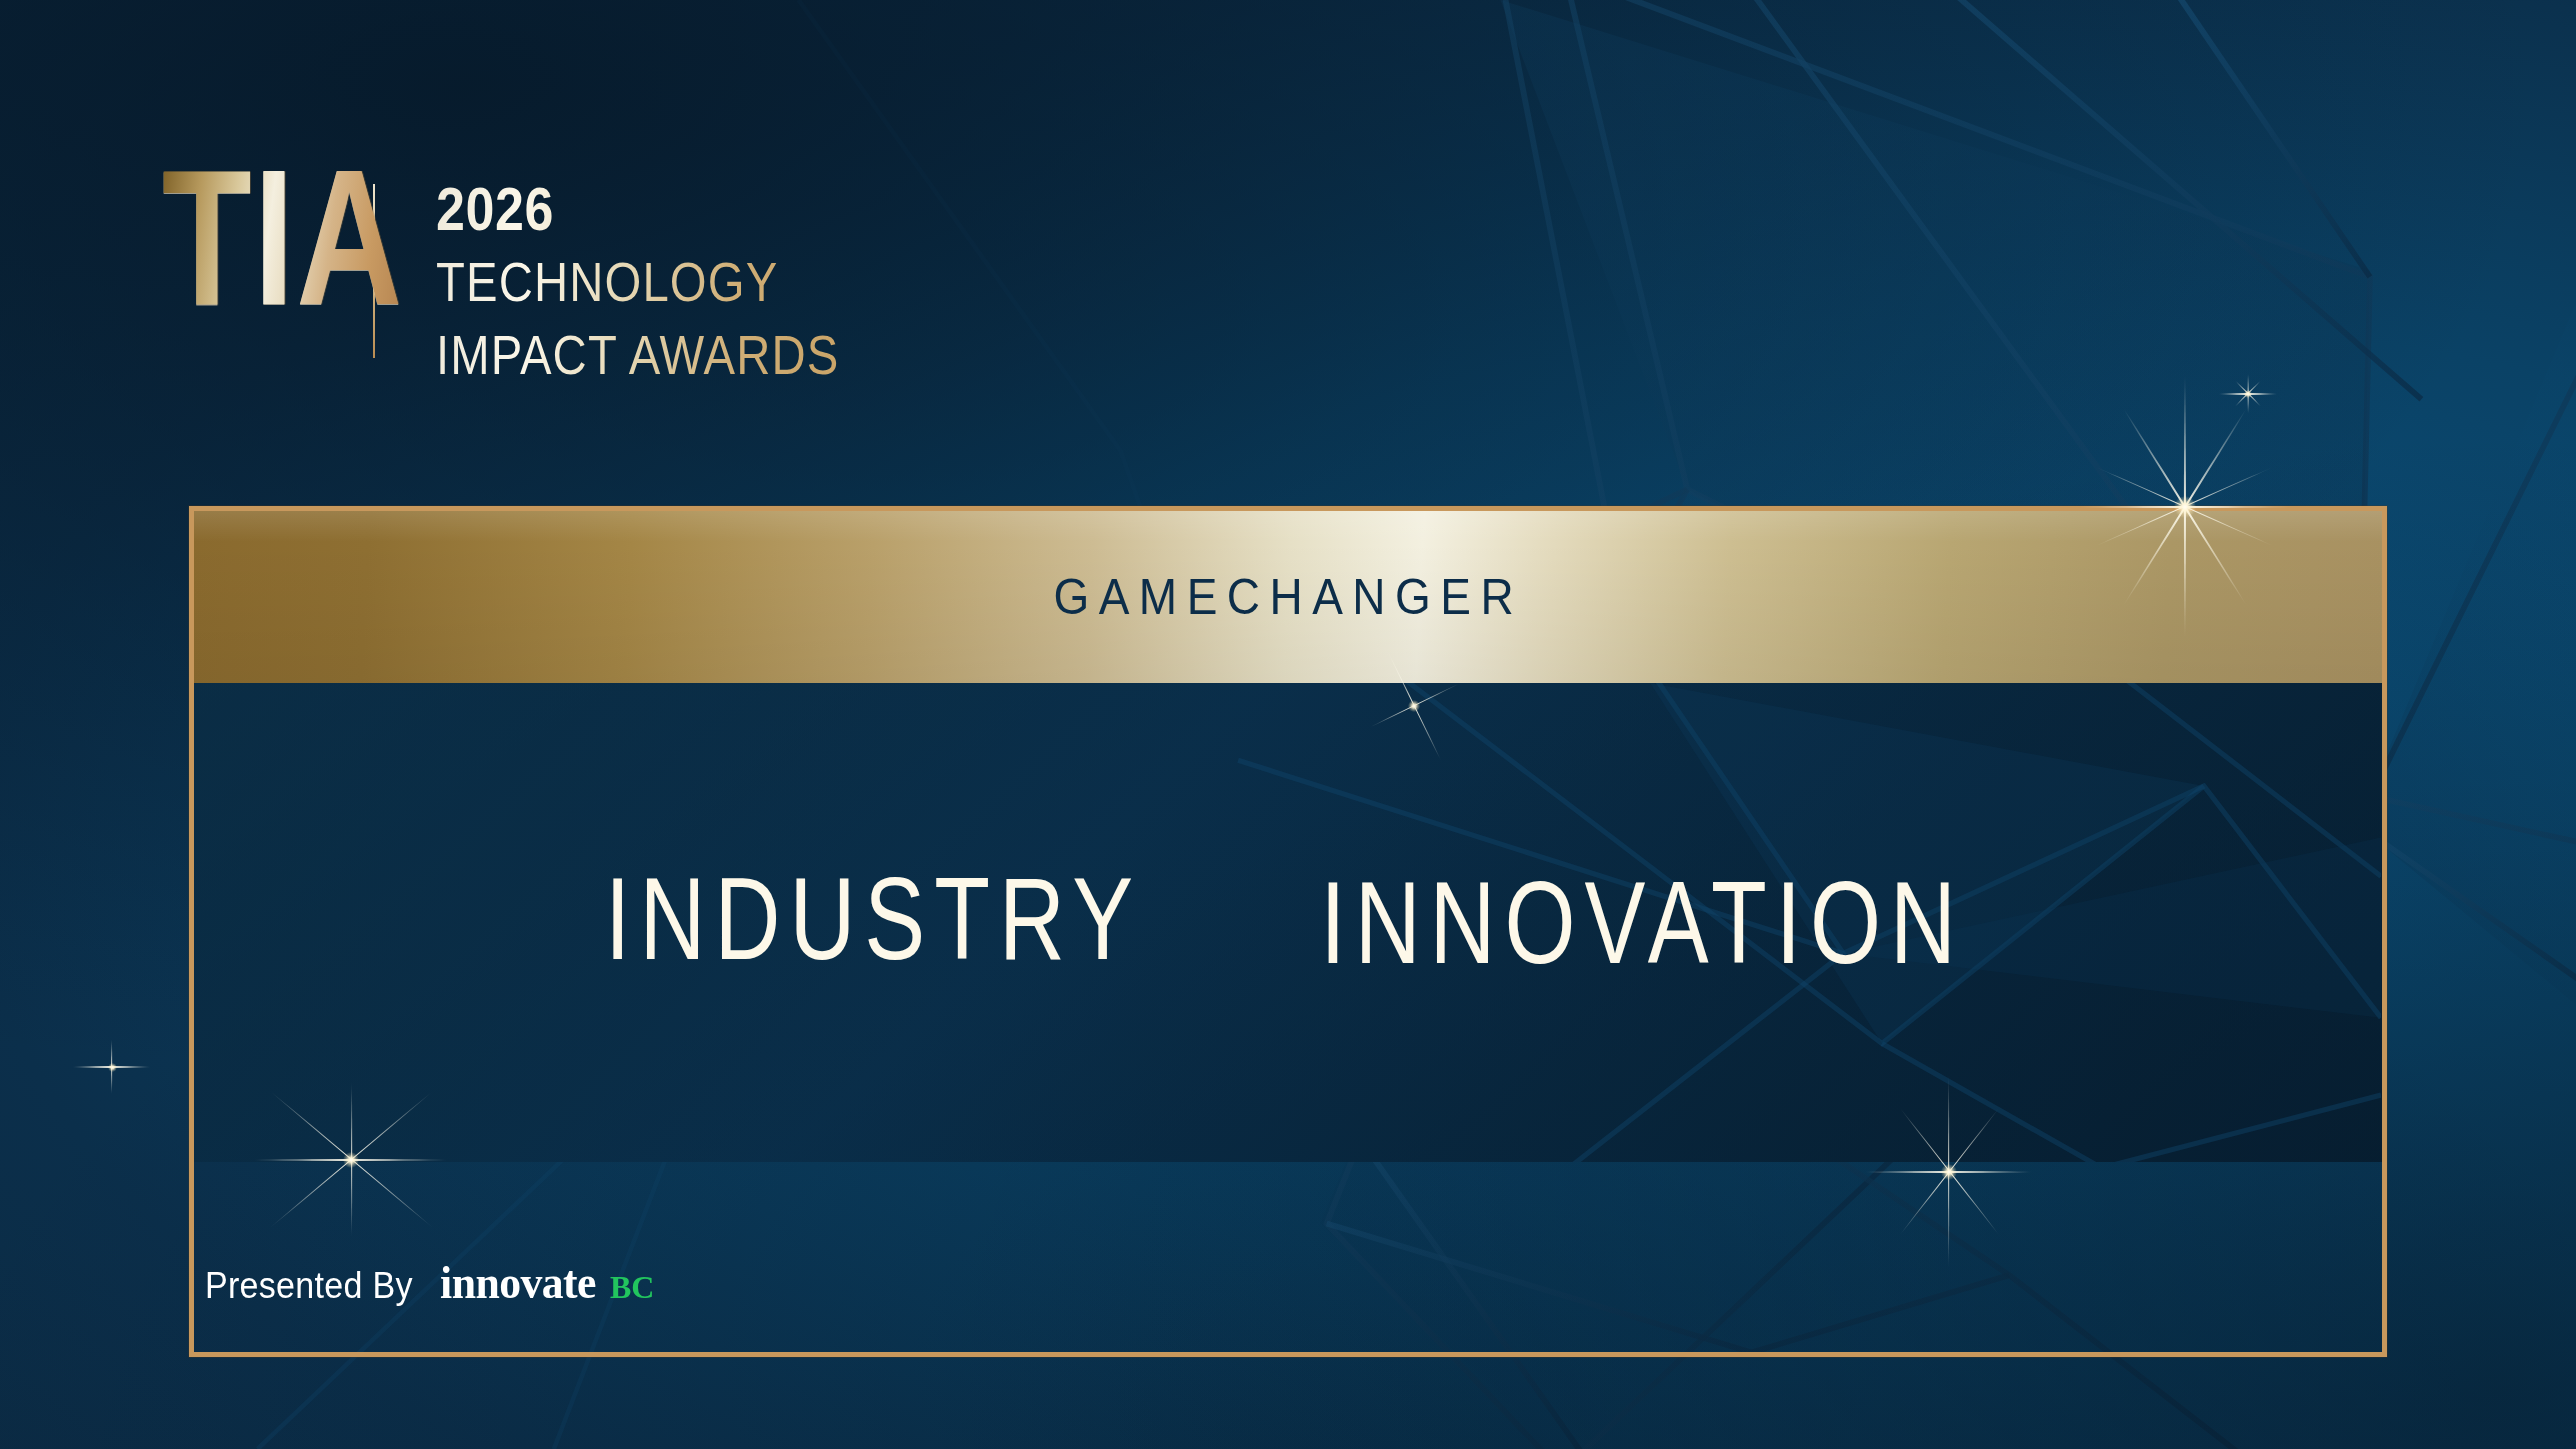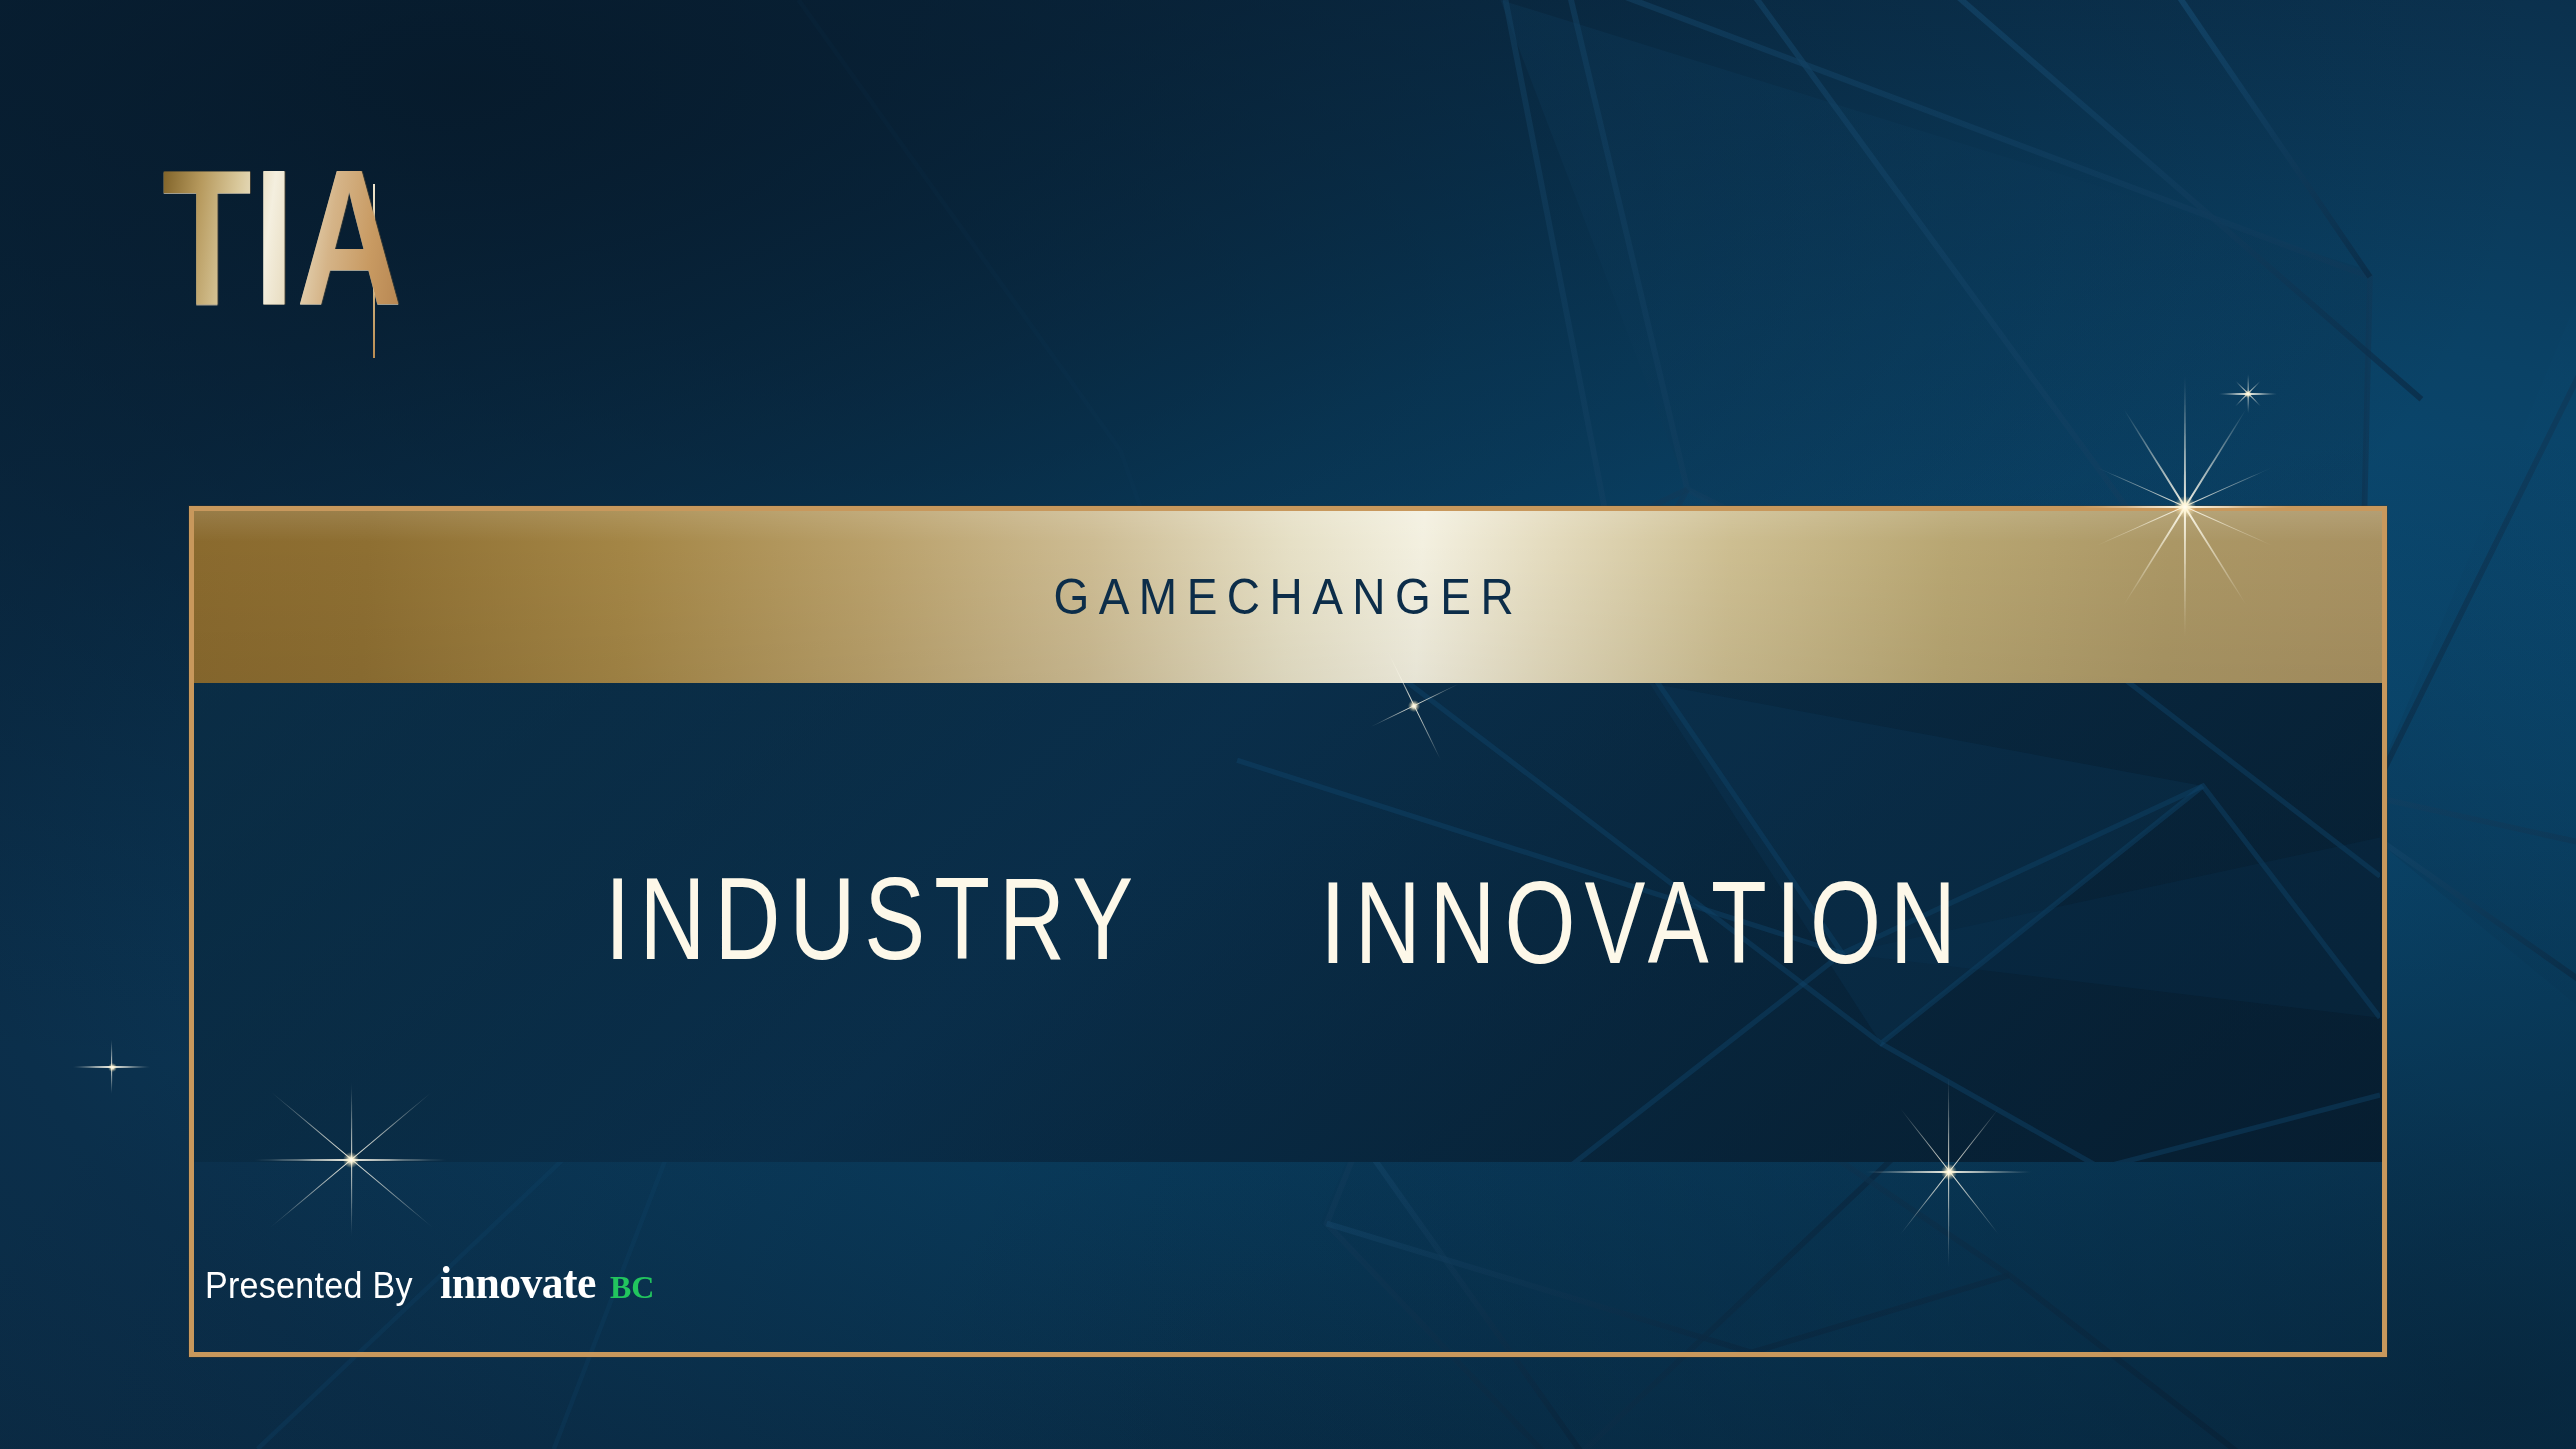--- a/index.html
+++ b/index.html
@@ -73,20 +73,21 @@
   }
   .ll-year{font-size:62px;font-weight:700;line-height:1;letter-spacing:0.6px;transform:scaleX(.84);}
   .ll-1{font-size:55px;font-weight:300;line-height:1;letter-spacing:1.3px;margin-top:15.5px;transform:scaleX(.86);}
   .ll-2{font-size:55px;font-weight:300;line-height:1;letter-spacing:1.3px;margin-top:18px;transform:scaleX(.86);}
 
   
   .card{
     position:absolute;left:189px;top:506px;width:2198px;height:851px;
     border:5.8px solid #c8985c;
     box-shadow:0 0 0 0.6px rgba(90,60,25,.4);
+    text-align:center;
   }
   .card-banner{
     height:172px;width:100%;
     background:linear-gradient(93deg,
       #8a6a2e 0%, #8e6f32 8%, #a48646 20%, #b9a06a 31%,
       #cdbc93 41%, #e6e0c6 50%, #f3f0e0 56%, #e3dabc 62%,
       #cdbe91 70%, #b8a672 80%, #ab9765 90%, #a89161 100%);
     display:flex;align-items:center;justify-content:center;
     position:relative;
   }
@@ -209,20 +210,25 @@
 
   <div class="spark" style="left:112px;top:1067px;">
     <i style="width:77px;height:1.3px;margin:-0.6px 0 0 -39px;"></i>
     <i style="width:55px;height:1.3px;margin:-0.6px 0 0 -28px;transform:rotate(90deg);"></i>
     <b style="width:9px;height:9px;margin:-4.5px 0 0 -4.5px;"></b>
   </div>
 
   <div class="logo">
     <div class="tia">TIA</div>
     <div class="logo-divider"></div>
+    <div class="logo-lines">
+      <div class="ll ll-year">2026</div>
+      <div class="ll ll-1">TECHNOLOGY</div>
+      <div class="ll ll-2">IMPACT AWARDS</div>
+    </div>
   </div>
 
   <div class="card">
 
     <div class="card-banner">
       <div class="banner-text">GAMECHANGER</div>
     </div>
 
     <div class="card-body">
       <div class="card-body-poly">

